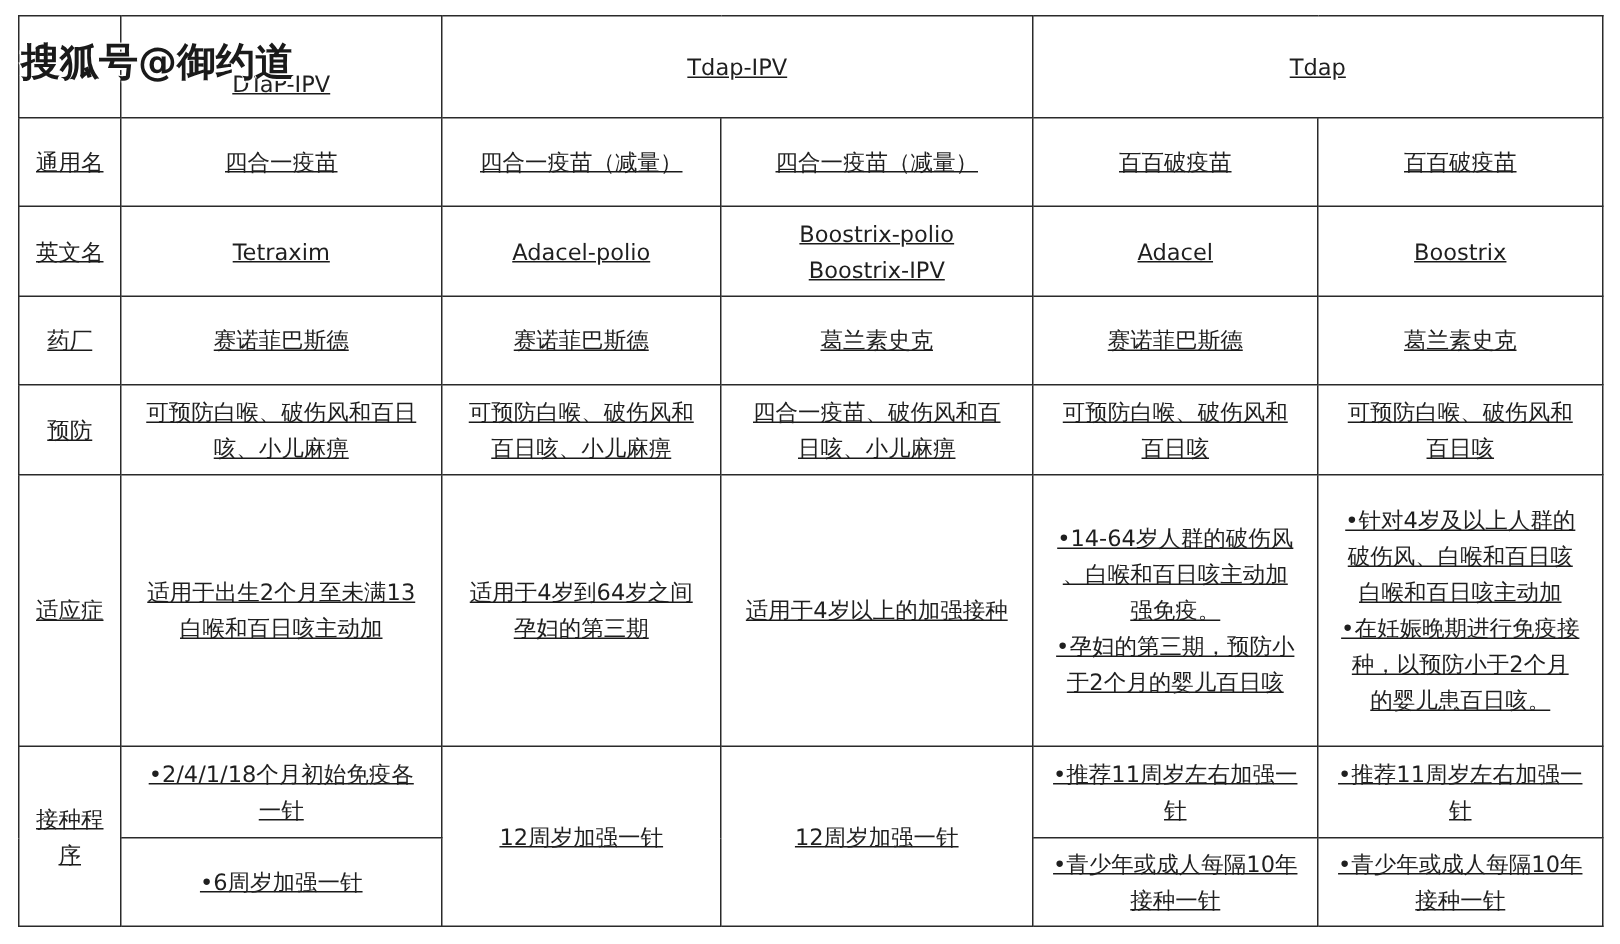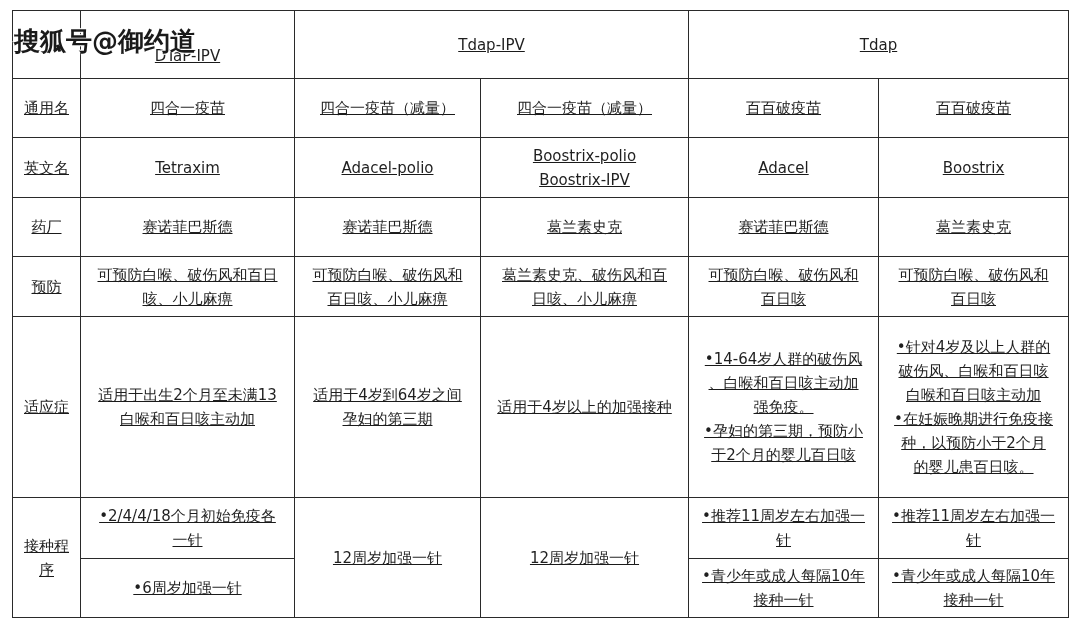--- a/index.html
+++ b/index.html
@@ -80,21 +80,21 @@
     <td class="rowhead">预防</td>
     <td>
       <span class="blk">可预防白喉、破伤风和百日</span>
       <span class="blk">咳、小儿麻痹</span>
     </td>
     <td>
       <span class="blk">可预防白喉、破伤风和</span>
       <span class="blk">百日咳、小儿麻痹</span>
     </td>
     <td>
-      <span class="blk">葛兰素史克、破伤风和百</span>
+      <span class="blk">四合一疫苗、破伤风和百</span>
       <span class="blk">日咳、小儿麻痹</span>
     </td>
     <td>
       <span class="blk">可预防白喉、破伤风和</span>
       <span class="blk">百日咳</span>
     </td>
     <td>
       <span class="blk">可预防白喉、破伤风和</span>
       <span class="blk">百日咳</span>
     </td>
@@ -127,21 +127,21 @@
       <span class="blk">的婴儿患百日咳。</span>
     </td>
   </tr>
 
   <tr class="r6a">
     <td rowspan="2" class="rowhead">
       <span class="blk">接种程</span>
       <span class="blk">序</span>
     </td>
     <td class="left">
-      <span class="blk">•2/4/4/18个月初始免疫各</span>
+      <span class="blk">•2/4/1/18个月初始免疫各</span>
       <span class="blk">一针</span>
     </td>
     <td rowspan="2">12周岁加强一针</td>
     <td rowspan="2">12周岁加强一针</td>
     <td class="left">
       <span class="blk">•推荐11周岁左右加强一</span>
       <span class="blk">针</span>
     </td>
     <td class="left">
       <span class="blk">•推荐11周岁左右加强一</span>

